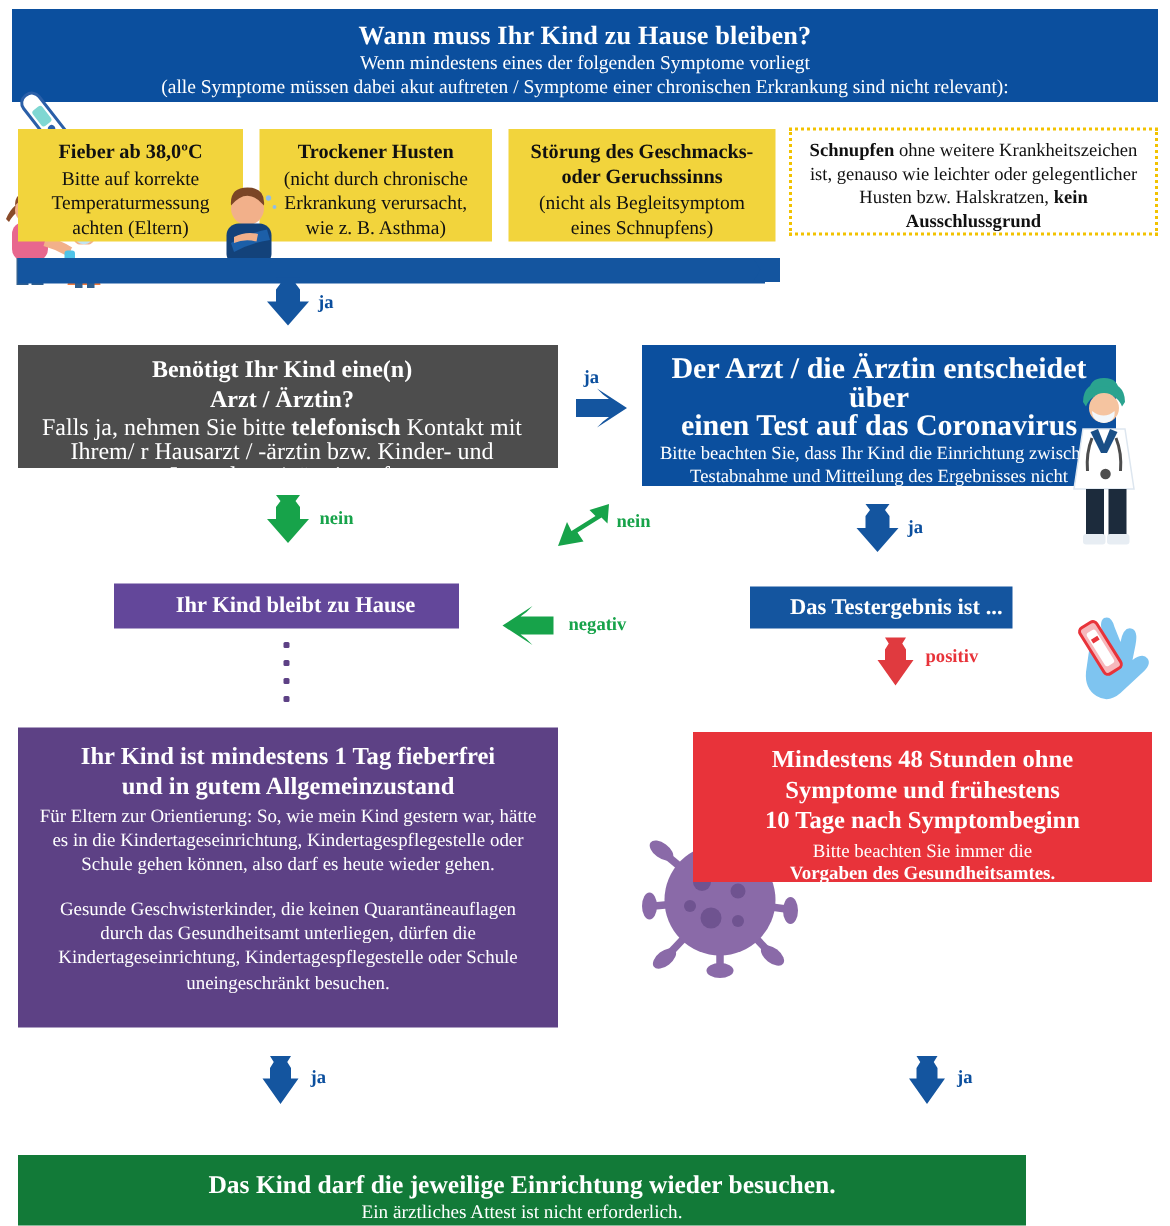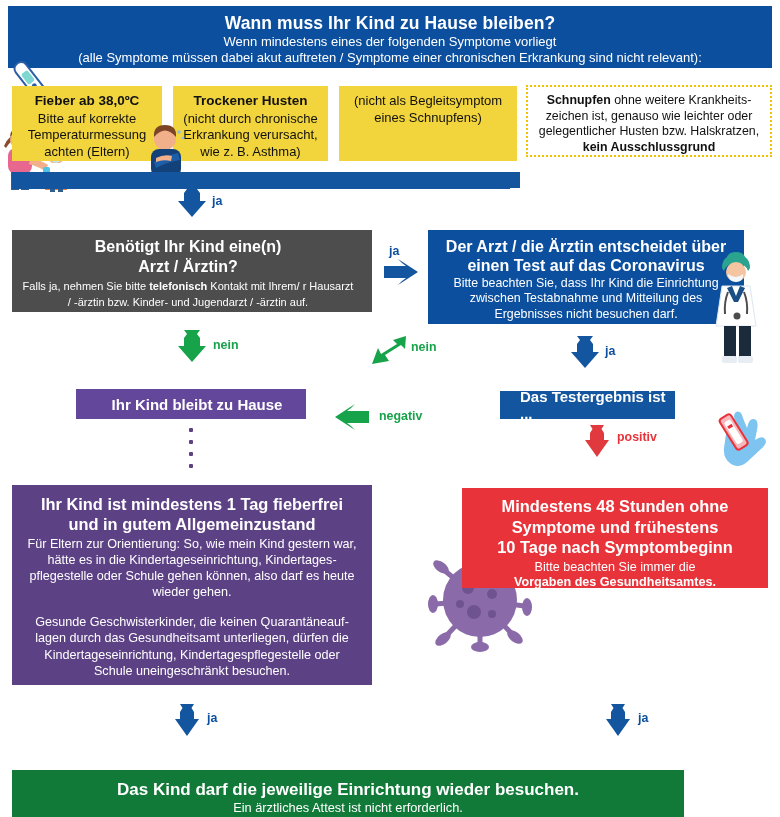--- a/index.html
+++ b/index.html
@@ -3,21 +3,21 @@
 <meta charset="utf-8">
 <title>Wann muss Ihr Kind zu Hause bleiben?</title>
 <style>
   html,body{margin:0;padding:0;background:#ffffff;}
   body{
     width:780px;height:817px;position:relative;overflow:hidden;
     font-family:"Liberation Sans","DejaVu Sans",sans-serif;
     color:#1a1a1a;-webkit-font-smoothing:antialiased;
   }
   .canvas{position:absolute;inset:0;}
-  .abs{position:absolute;box-sizing:border-box;}
+  .abs{position:absolute;box-sizing:border-box;font-family:Liberation Serif, serif;}
 
   
   .header{
     left:8px;top:6px;width:764px;height:62px;
     background:#0b4f9e;color:#ffffff;text-align:center;
     padding:6px 10px 0 10px;
   }
   .header .h-title{font-size:17.5px;font-weight:bold;line-height:22px;letter-spacing:.1px;}
   .header .h-sub{font-size:13px;line-height:15.5px;font-weight:normal;}
 
@@ -36,25 +36,25 @@
   .dotted b{font-weight:bold;}
 
   
   .hbar{background:#14559f;}
 
   
   .box{text-align:center;box-sizing:border-box;}
   .box .b-title{font-weight:bold;}
   .gray-box{background:#4d4d4d;color:#fff;padding:7px 16px 8px 8px;}
   .gray-box .b-title{font-size:16px;line-height:19.5px;}
-  .gray-box .b-body{font-size:11px;line-height:16px;margin-top:2px;}
+  .gray-box .b-body{font-size:16px;line-height:16px;margin-top:2px;}
   .gray-box .b-body b{font-weight:bold;}
 
   .blue-box{background:#0b4f9e;color:#fff;padding:7px 8px 8px 8px;}
-  .blue-box .b-title{font-size:16px;line-height:19px;}
+  .blue-box .b-title{font-size:20px;line-height:19px;}
   .blue-box .b-body{font-size:12.4px;line-height:15.3px;margin-top:1px;}
 
   .blue-strip{background:#14559f;color:#fff;font-weight:bold;font-size:15px;
               display:flex;align-items:center;justify-content:center;}
 
   .purple-strip{background:#63479a;color:#fff;font-weight:bold;font-size:15px;
                 display:flex;align-items:center;justify-content:center;padding-left:12px;}
 
   .purple-box{background:#5d4185;color:#fff;padding:9px 14px 10px 14px;}
   .purple-box .b-title{font-size:16.4px;line-height:20px;}
@@ -136,20 +136,21 @@
     <b>Fieber ab 38,0ºC</b>
     <span>Bitte auf korrekte Temperaturmessung achten (Eltern)</span>
   </div>
 
   <div class="abs ycard" style="left:173px;top:86px;width:155px;height:75px;">
     <b>Trockener Husten</b>
     <span>(nicht durch chronische Erkrankung verursacht, wie z. B. Asthma)</span>
   </div>
 
   <div class="abs ycard" style="left:339px;top:86px;width:178px;height:75px;">
+    <b>Störung des Geschmacks- oder Geruchssinns</b>
     <span>(nicht als Begleitsymptom eines Schnupfens)</span>
   </div>
 
   <div class="abs" style="left:138px;top:120px;width:72px;height:62px;">
     <svg width="72" height="62" viewBox="0 0 72 62">
       <circle cx="27" cy="19" r="11" fill="#f2b08a"></circle>
       <path d="M16 17 q11 -13 22 0 q1 -12 -11 -12 q-12 0 -11 12z" fill="#7b4526"></path>
       <rect x="13" y="29" width="30" height="28" rx="8" fill="#13427a"></rect>
       <path d="M40 33 q-14 3 -24 9 l2 6 q11 -6 24 -8z" fill="#1c5fa8"></path>
       <path d="M18 38 q8 -4 16 -2 l-1 5 q-8 -2 -15 1z" fill="#f2b08a"></path>

